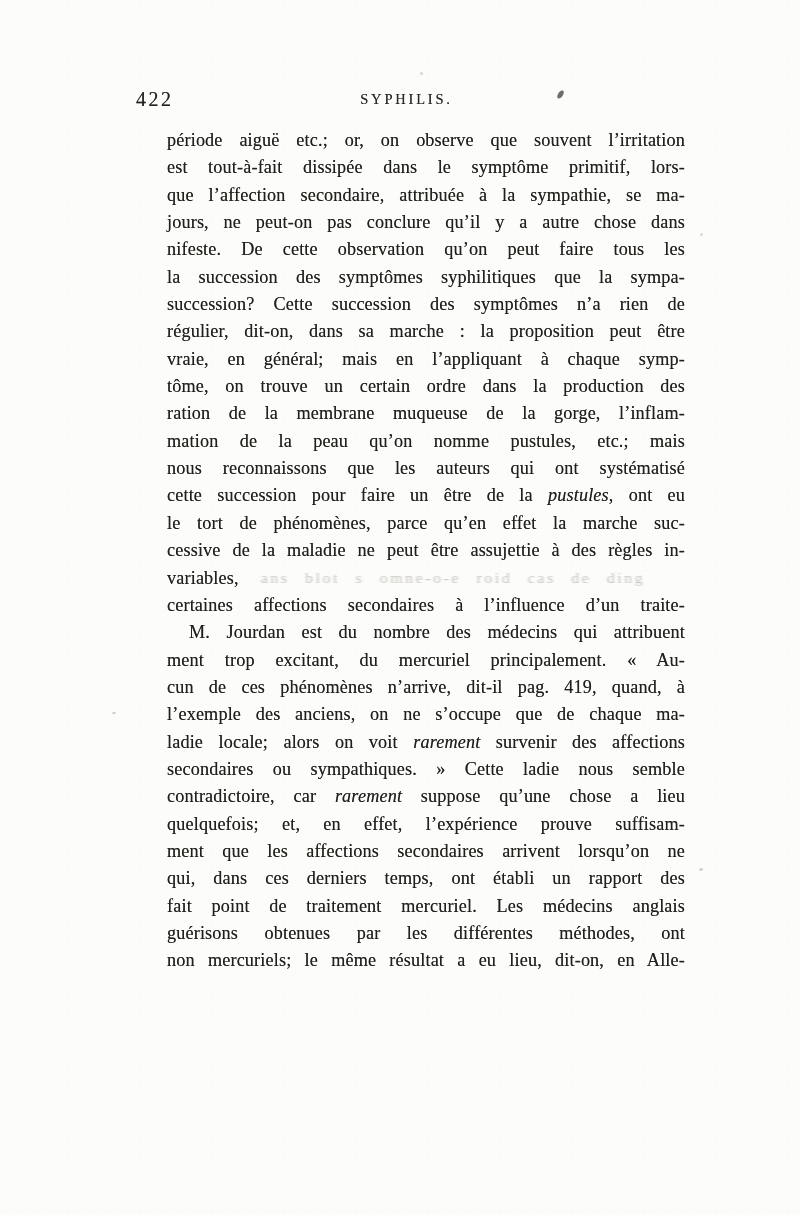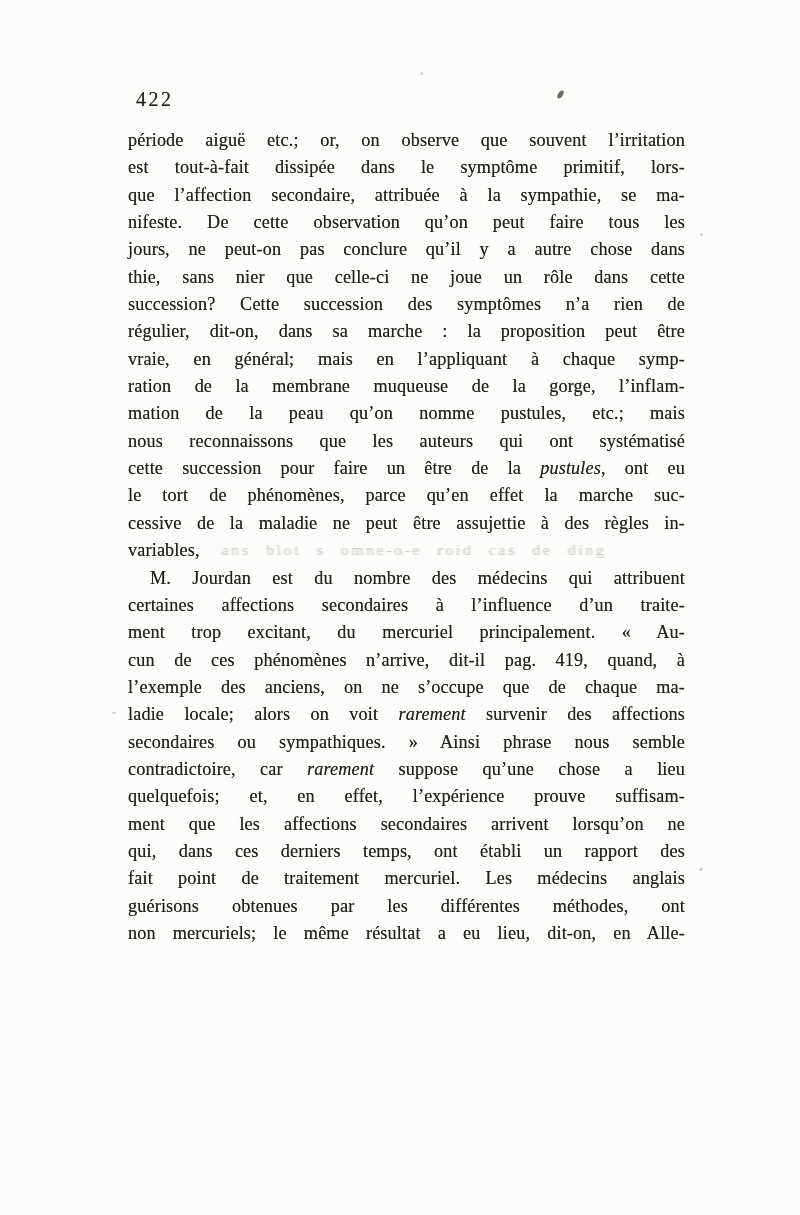--- a/index.html
+++ b/index.html
@@ -60,20 +60,21 @@
     height: 27.35px;
     line-height: 27.35px;
     font-size: 18.2px;
     letter-spacing: 0.15px;
     word-spacing: 1.5px;
     white-space: normal;
     text-align: justify;
     text-align-last: justify;
     color: #21201c;
     text-shadow: 0 0 0.55px rgba(28,26,22,0.6);
+    margin-left: 39px;
   }
   .line.indent { text-indent: 22px; }
   .line.end { text-align-last: left; }
   .it { font-style: italic; }
   .ghost {
     display: inline-block;
     margin-left: 22px;
     font-size: 16px;
     letter-spacing: 2.5px;
     word-spacing: 9px;
@@ -95,52 +96,54 @@
   .speck.s4 { left: 112px; top: 712px; width: 4px; height: 2px; opacity: 0.25; }
   .speck.s5 { left: 699px; top: 868px; width: 4px; height: 3px; opacity: 0.25; }
 </style>
 </head>
 <body>
 
 <div class="page">
 
   <div class="runhead">
     <span class="pagenum">422</span>
+    <span class="title">SYPHILIS.</span>
   </div>
 
   <div class="speck s1"></div>
   <div class="speck s2"></div>
   <div class="speck s3"></div>
   <div class="speck s4"></div>
   <div class="speck s5"></div>
 
   <div class="textblock">
       <div class="line"><span>période aiguë etc.; or, on observe que souvent l’irritation</span></div>
       <div class="line"><span>est tout-à-fait dissipée dans le symptôme primitif, lors-</span></div>
       <div class="line"><span>que l’affection secondaire, attribuée à la sympathie, se ma-</span></div>
+      <div class="line"><span>jours, ne peut-on pas conclure qu’il y a autre chose dans</span></div>
       <div class="line"><span>nifeste. De cette observation qu’on peut faire tous les</span></div>
-      <div class="line"><span>jours, ne peut-on pas conclure qu’il y a autre chose dans</span></div>
-      <div class="line"><span>thie, sans nier que celle-ci ne joue un rôle dans cette</span></div>
+      <div class="line"><span>la succession des symptômes syphilitiques que la sympa-</span></div>
       <div class="line"><span>succession? Cette succession des symptômes n’a rien de</span></div>
       <div class="line"><span>régulier, dit-on, dans sa marche : la proposition peut être</span></div>
       <div class="line"><span>vraie, en général; mais en l’appliquant à chaque symp-</span></div>
+      <div class="line"><span>tôme, on trouve un certain ordre dans la production des</span></div>
       <div class="line"><span>ration de la membrane muqueuse de la gorge, l’inflam-</span></div>
       <div class="line"><span>mation de la peau qu’on nomme pustules, etc.; mais</span></div>
       <div class="line"><span>nous reconnaissons que les auteurs qui ont systématisé</span></div>
       <div class="line"><span>cette succession pour faire un être de la </span><span class="it">pustules</span><span>, ont eu</span></div>
       <div class="line"><span>le tort de phénomènes, parce qu’en effet la marche suc-</span></div>
       <div class="line"><span>cessive de la maladie ne peut être assujettie à des règles in-</span></div>
       <div class="line end"><span>variables,</span><span class="ghost">ans blot s omne-o-e roid cas de ding</span></div>
+      <div class="line"><span>certaines affections secondaires à l’influence d’un traite-</span></div>
       <div class="line indent"><span>M. Jourdan est du nombre des médecins qui attribuent</span></div>
-      <div class="line"><span>certaines affections secondaires à l’influence d’un traite-</span></div>
       <div class="line"><span>ment trop excitant, du mercuriel principalement. « Au-</span></div>
       <div class="line"><span>cun de ces phénomènes n’arrive, dit-il pag. 419, quand, à</span></div>
       <div class="line"><span>l’exemple des anciens, on ne s’occupe que de chaque ma-</span></div>
       <div class="line"><span>ladie locale; alors on voit </span><span class="it">rarement</span><span> survenir des affections</span></div>
-      <div class="line"><span>secondaires ou sympathiques. » Ainsi phrase nous semble</span></div>
+      <div class="line"><span>secondaires ou sympathiques. » Cette ladie nous semble</span></div>
       <div class="line"><span>contradictoire, car </span><span class="it">rarement</span><span> suppose qu’une chose a lieu</span></div>
       <div class="line"><span>quelquefois; et, en effet, l’expérience prouve suffisam-</span></div>
       <div class="line"><span>ment que les affections secondaires arrivent lorsqu’on ne</span></div>
       <div class="line"><span>qui, dans ces derniers temps, ont établi un rapport des</span></div>
       <div class="line"><span>fait point de traitement mercuriel. Les médecins anglais</span></div>
       <div class="line"><span>guérisons obtenues par les différentes méthodes, ont</span></div>
       <div class="line"><span>non mercuriels; le même résultat a eu lieu, dit-on, en Alle-</span></div>
     </div>
 
 </div>

